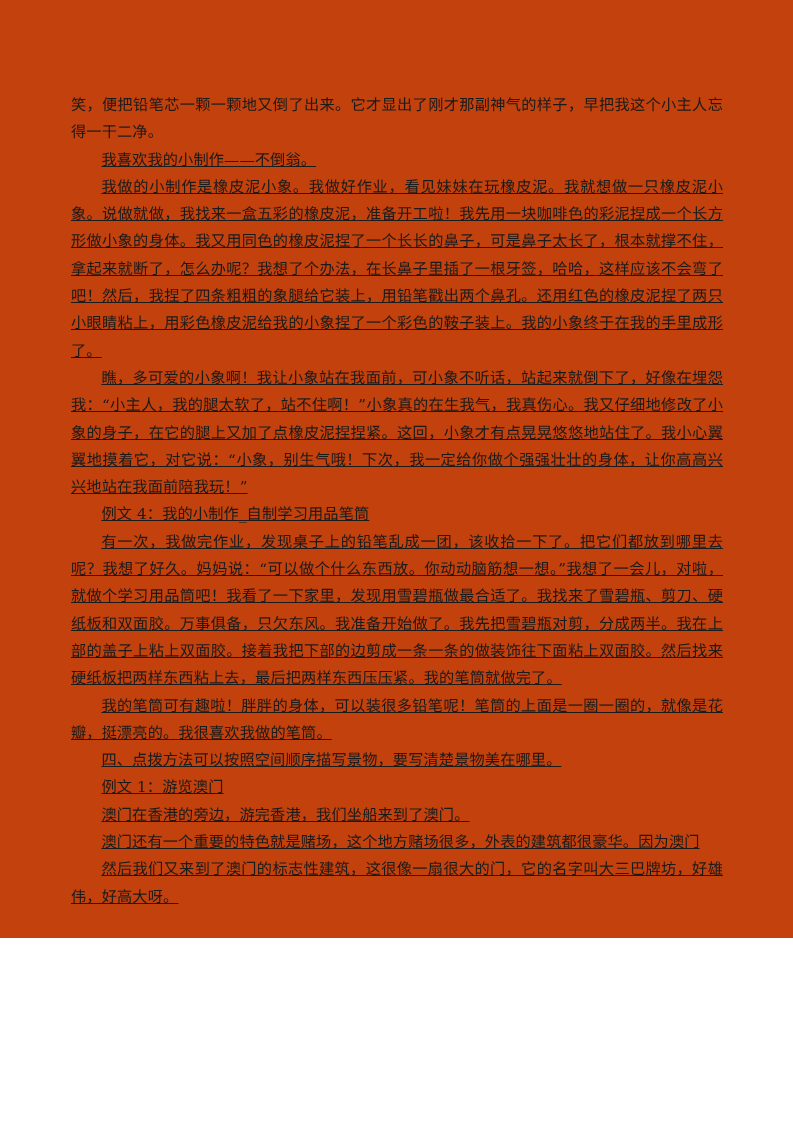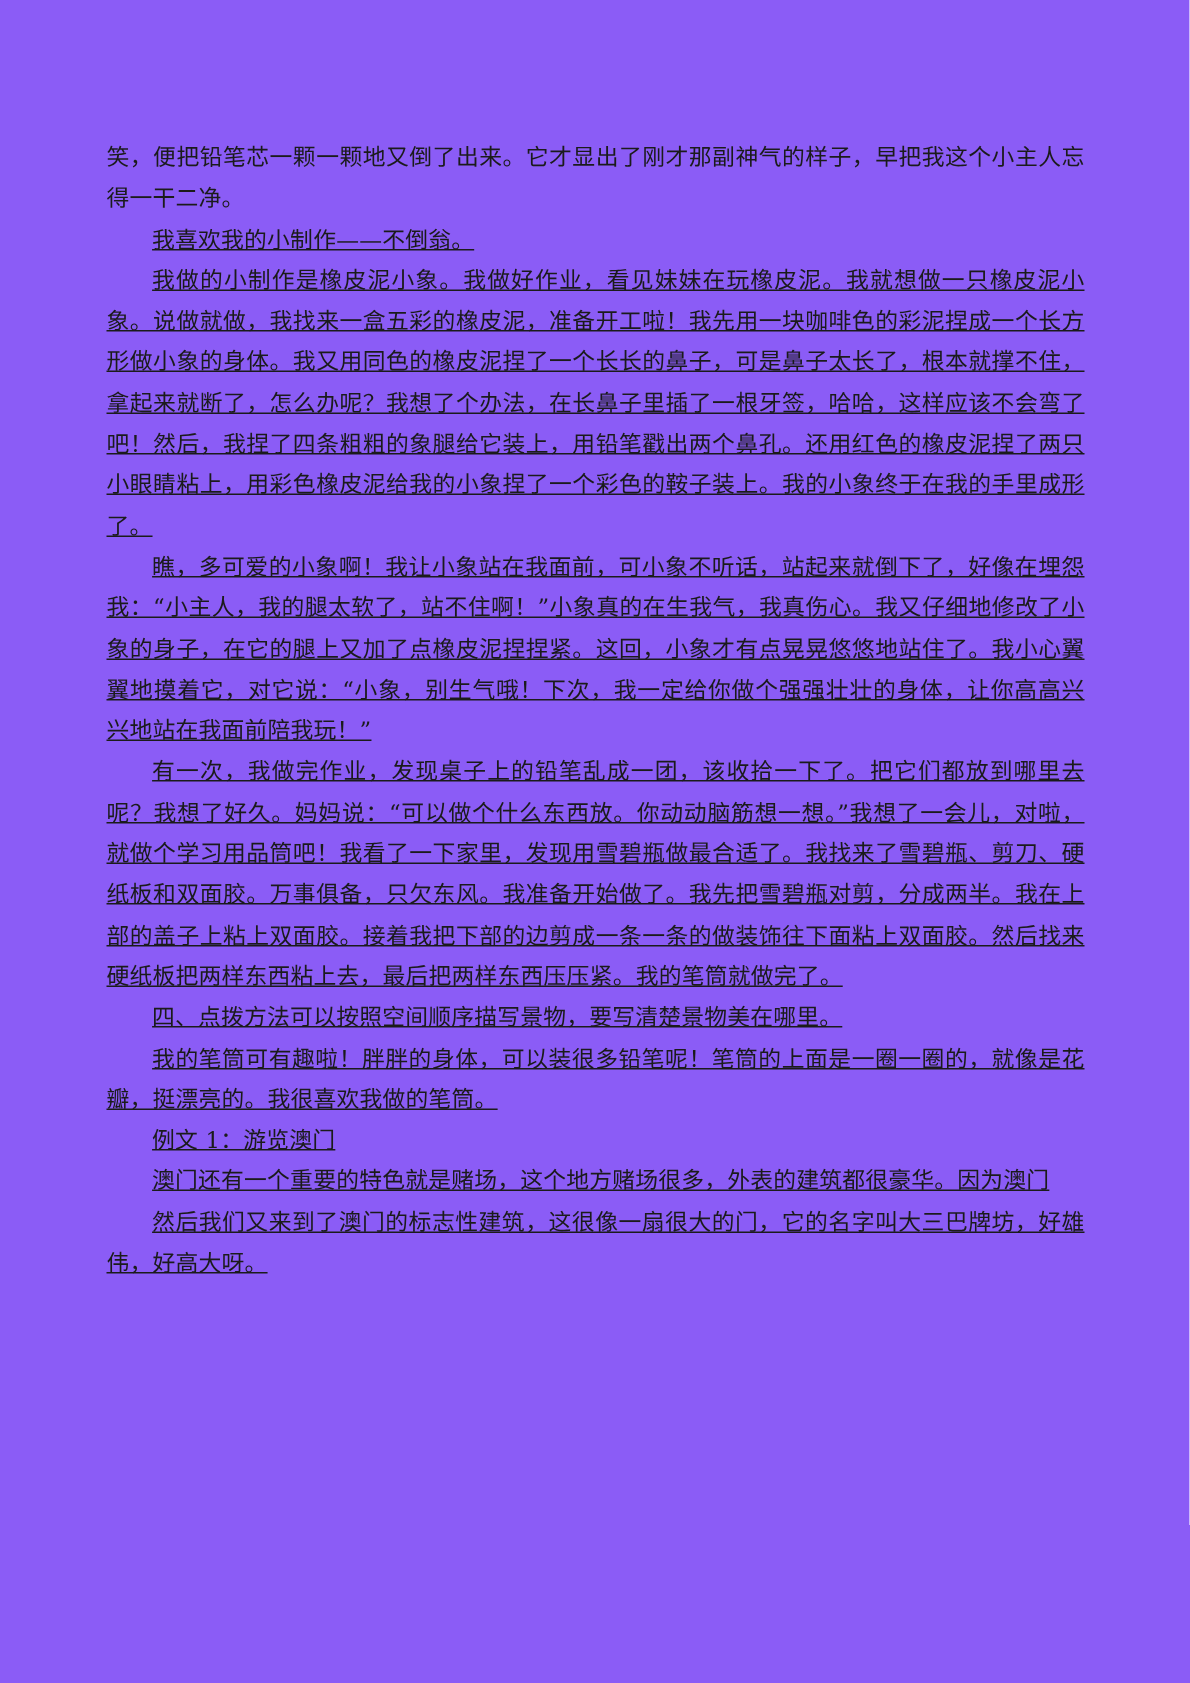--- a/index.html
+++ b/index.html
@@ -11,22 +11,22 @@
   body {
     width: 793px;
     height: 1122px;
     overflow: hidden;
     font-family: "DejaVu Serif", "Liberation Serif", serif;
   }
 
   .page {
     position: relative;
     width: 793px;
-    height: 1122px;
-    background: #8b5cf6;
+    height: 938px;
+    background: #c2410c;
     box-sizing: border-box;
   }
 
   .page-body {
     position: absolute;
     left: 71px;
     top: 92px;
     width: 652px;
   }
 
@@ -61,20 +61,22 @@
 </style>
 </head>
 <body>
 
 <div class="page">
   <div class="page-body" id="body-root">
       <p class="para noindent">笑，便把铅笔芯一颗一颗地又倒了出来。它才显出了刚才那副神气的样子，早把我这个小主人忘得一干二净。</p>
       <p class="para indent">我喜欢我的小制作——不倒翁。</p>
       <p class="para indent">我做的小制作是橡皮泥小象。我做好作业，看见妹妹在玩橡皮泥。我就想做一只橡皮泥小象。说做就做，我找来一盒五彩的橡皮泥，准备开工啦！我先用一块咖啡色的彩泥捏成一个长方形做小象的身体。我又用同色的橡皮泥捏了一个长长的鼻子，可是鼻子太长了，根本就撑不住，拿起来就断了，怎么办呢？我想了个办法，在长鼻子里插了一根牙签，哈哈，这样应该不会弯了吧！然后，我捏了四条粗粗的象腿给它装上，用铅笔戳出两个鼻孔。还用红色的橡皮泥捏了两只小眼睛粘上，用彩色橡皮泥给我的小象捏了一个彩色的鞍子装上。我的小象终于在我的手里成形了。</p>
       <p class="para indent">瞧，多可爱的小象啊！我让小象站在我面前，可小象不听话，站起来就倒下了，好像在埋怨我：“小主人，我的腿太软了，站不住啊！”小象真的在生我气，我真伤心。我又仔细地修改了小象的身子，在它的腿上又加了点橡皮泥捏捏紧。这回，小象才有点晃晃悠悠地站住了。我小心翼翼地摸着它，对它说：“小象，别生气哦！下次，我一定给你做个强强壮壮的身体，让你高高兴兴地站在我面前陪我玩！”</p>
+      <p class="para indent">例文 4：我的小制作_自制学习用品笔筒</p>
       <p class="para indent">有一次，我做完作业，发现桌子上的铅笔乱成一团，该收拾一下了。把它们都放到哪里去呢？我想了好久。妈妈说：“可以做个什么东西放。你动动脑筋想一想。”我想了一会儿，对啦，就做个学习用品筒吧！我看了一下家里，发现用雪碧瓶做最合适了。我找来了雪碧瓶、剪刀、硬纸板和双面胶。万事俱备，只欠东风。我准备开始做了。我先把雪碧瓶对剪，分成两半。我在上部的盖子上粘上双面胶。接着我把下部的边剪成一条一条的做装饰往下面粘上双面胶。然后找来硬纸板把两样东西粘上去，最后把两样东西压压紧。我的笔筒就做完了。</p>
+      <p class="para indent">我的笔筒可有趣啦！胖胖的身体，可以装很多铅笔呢！笔筒的上面是一圈一圈的，就像是花瓣，挺漂亮的。我很喜欢我做的笔筒。</p>
       <p class="para indent">四、点拨方法可以按照空间顺序描写景物，要写清楚景物美在哪里。</p>
-      <p class="para indent">我的笔筒可有趣啦！胖胖的身体，可以装很多铅笔呢！笔筒的上面是一圈一圈的，就像是花瓣，挺漂亮的。我很喜欢我做的笔筒。</p>
       <p class="para indent">例文 1：游览澳门</p>
+      <p class="para indent">澳门在香港的旁边，游完香港，我们坐船来到了澳门。</p>
       <p class="para indent">澳门还有一个重要的特色就是赌场，这个地方赌场很多，外表的建筑都很豪华。因为澳门</p>
       <p class="para indent">然后我们又来到了澳门的标志性建筑，这很像一扇很大的门，它的名字叫大三巴牌坊，好雄伟，好高大呀。</p>
     </div>
 </div>
 
 </body></html>

